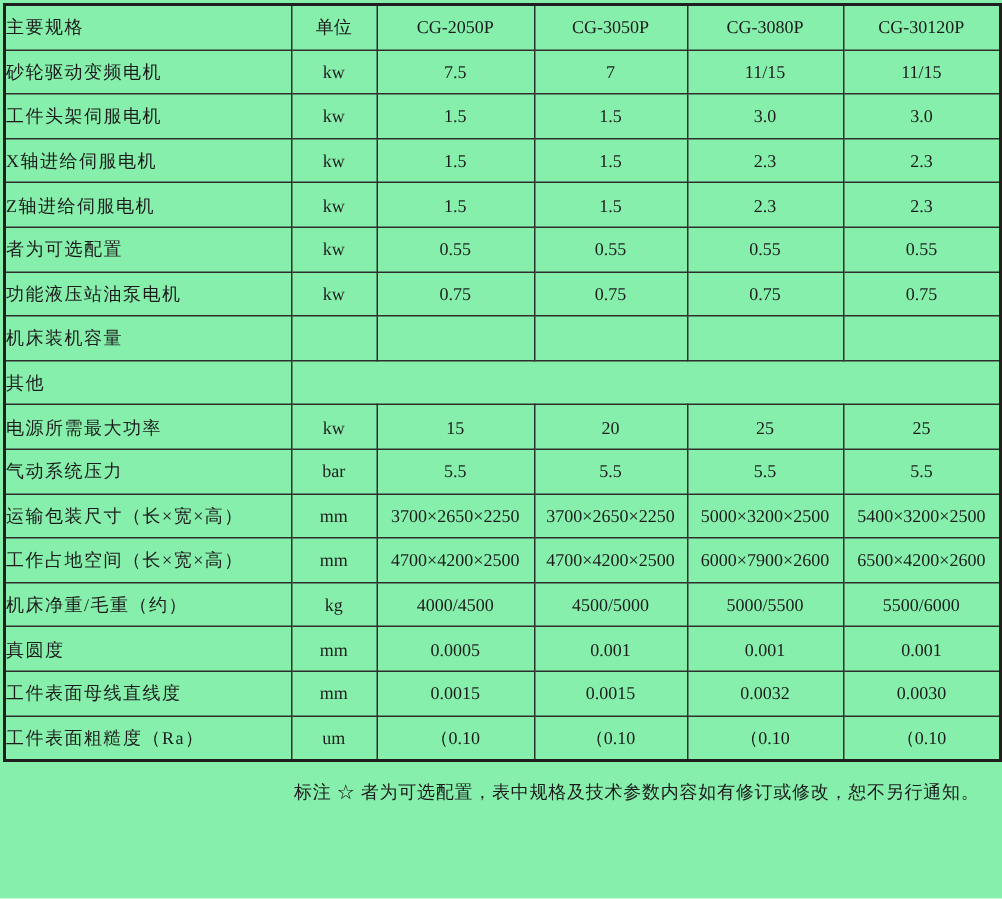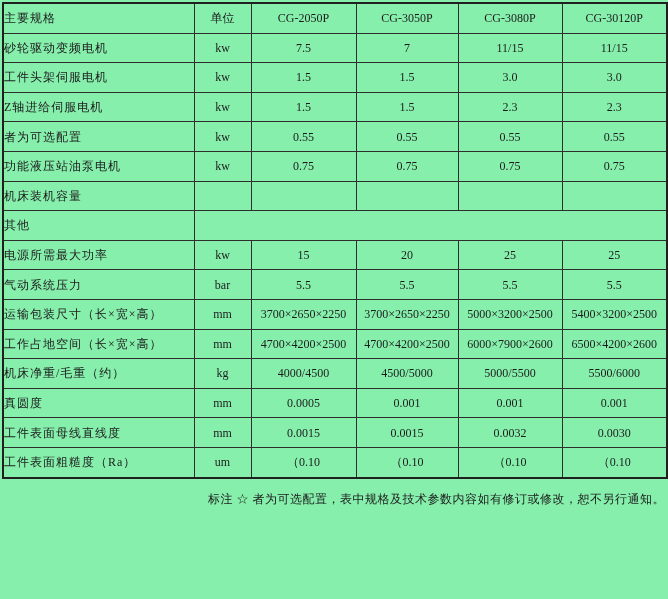--- a/index.html
+++ b/index.html
@@ -39,21 +39,21 @@
     letter-spacing: 1px;
   }
   td.center {
     text-align: center;
   }
   td.merged {
     border-left: 1px solid #2e2e2e;
   }
   .footnote {
     margin-top: 12px;
-    padding-right: 3px;
+    padding-right: 15px;
     text-align: right;
     font-size: 12px;
     letter-spacing: 0.5px;
     color: #1c1c1c;
   }
 </style>
 </head>
 <body>
 
 <div class="page">
@@ -85,20 +85,28 @@
         </tr>
         <tr>
           <td class="label">工件头架伺服电机</td>
           <td class="center">kw</td>
           <td class="center">1.5</td>
           <td class="center">1.5</td>
           <td class="center">3.0</td>
           <td class="center">3.0</td>
         </tr>
         <tr>
+          <td class="label">X轴进给伺服电机</td>
+          <td class="center">kw</td>
+          <td class="center">1.5</td>
+          <td class="center">1.5</td>
+          <td class="center">2.3</td>
+          <td class="center">2.3</td>
+        </tr>
+        <tr>
           <td class="label">Z轴进给伺服电机</td>
           <td class="center">kw</td>
           <td class="center">1.5</td>
           <td class="center">1.5</td>
           <td class="center">2.3</td>
           <td class="center">2.3</td>
         </tr>
         <tr>
           <td class="label">者为可选配置</td>
           <td class="center">kw</td>

